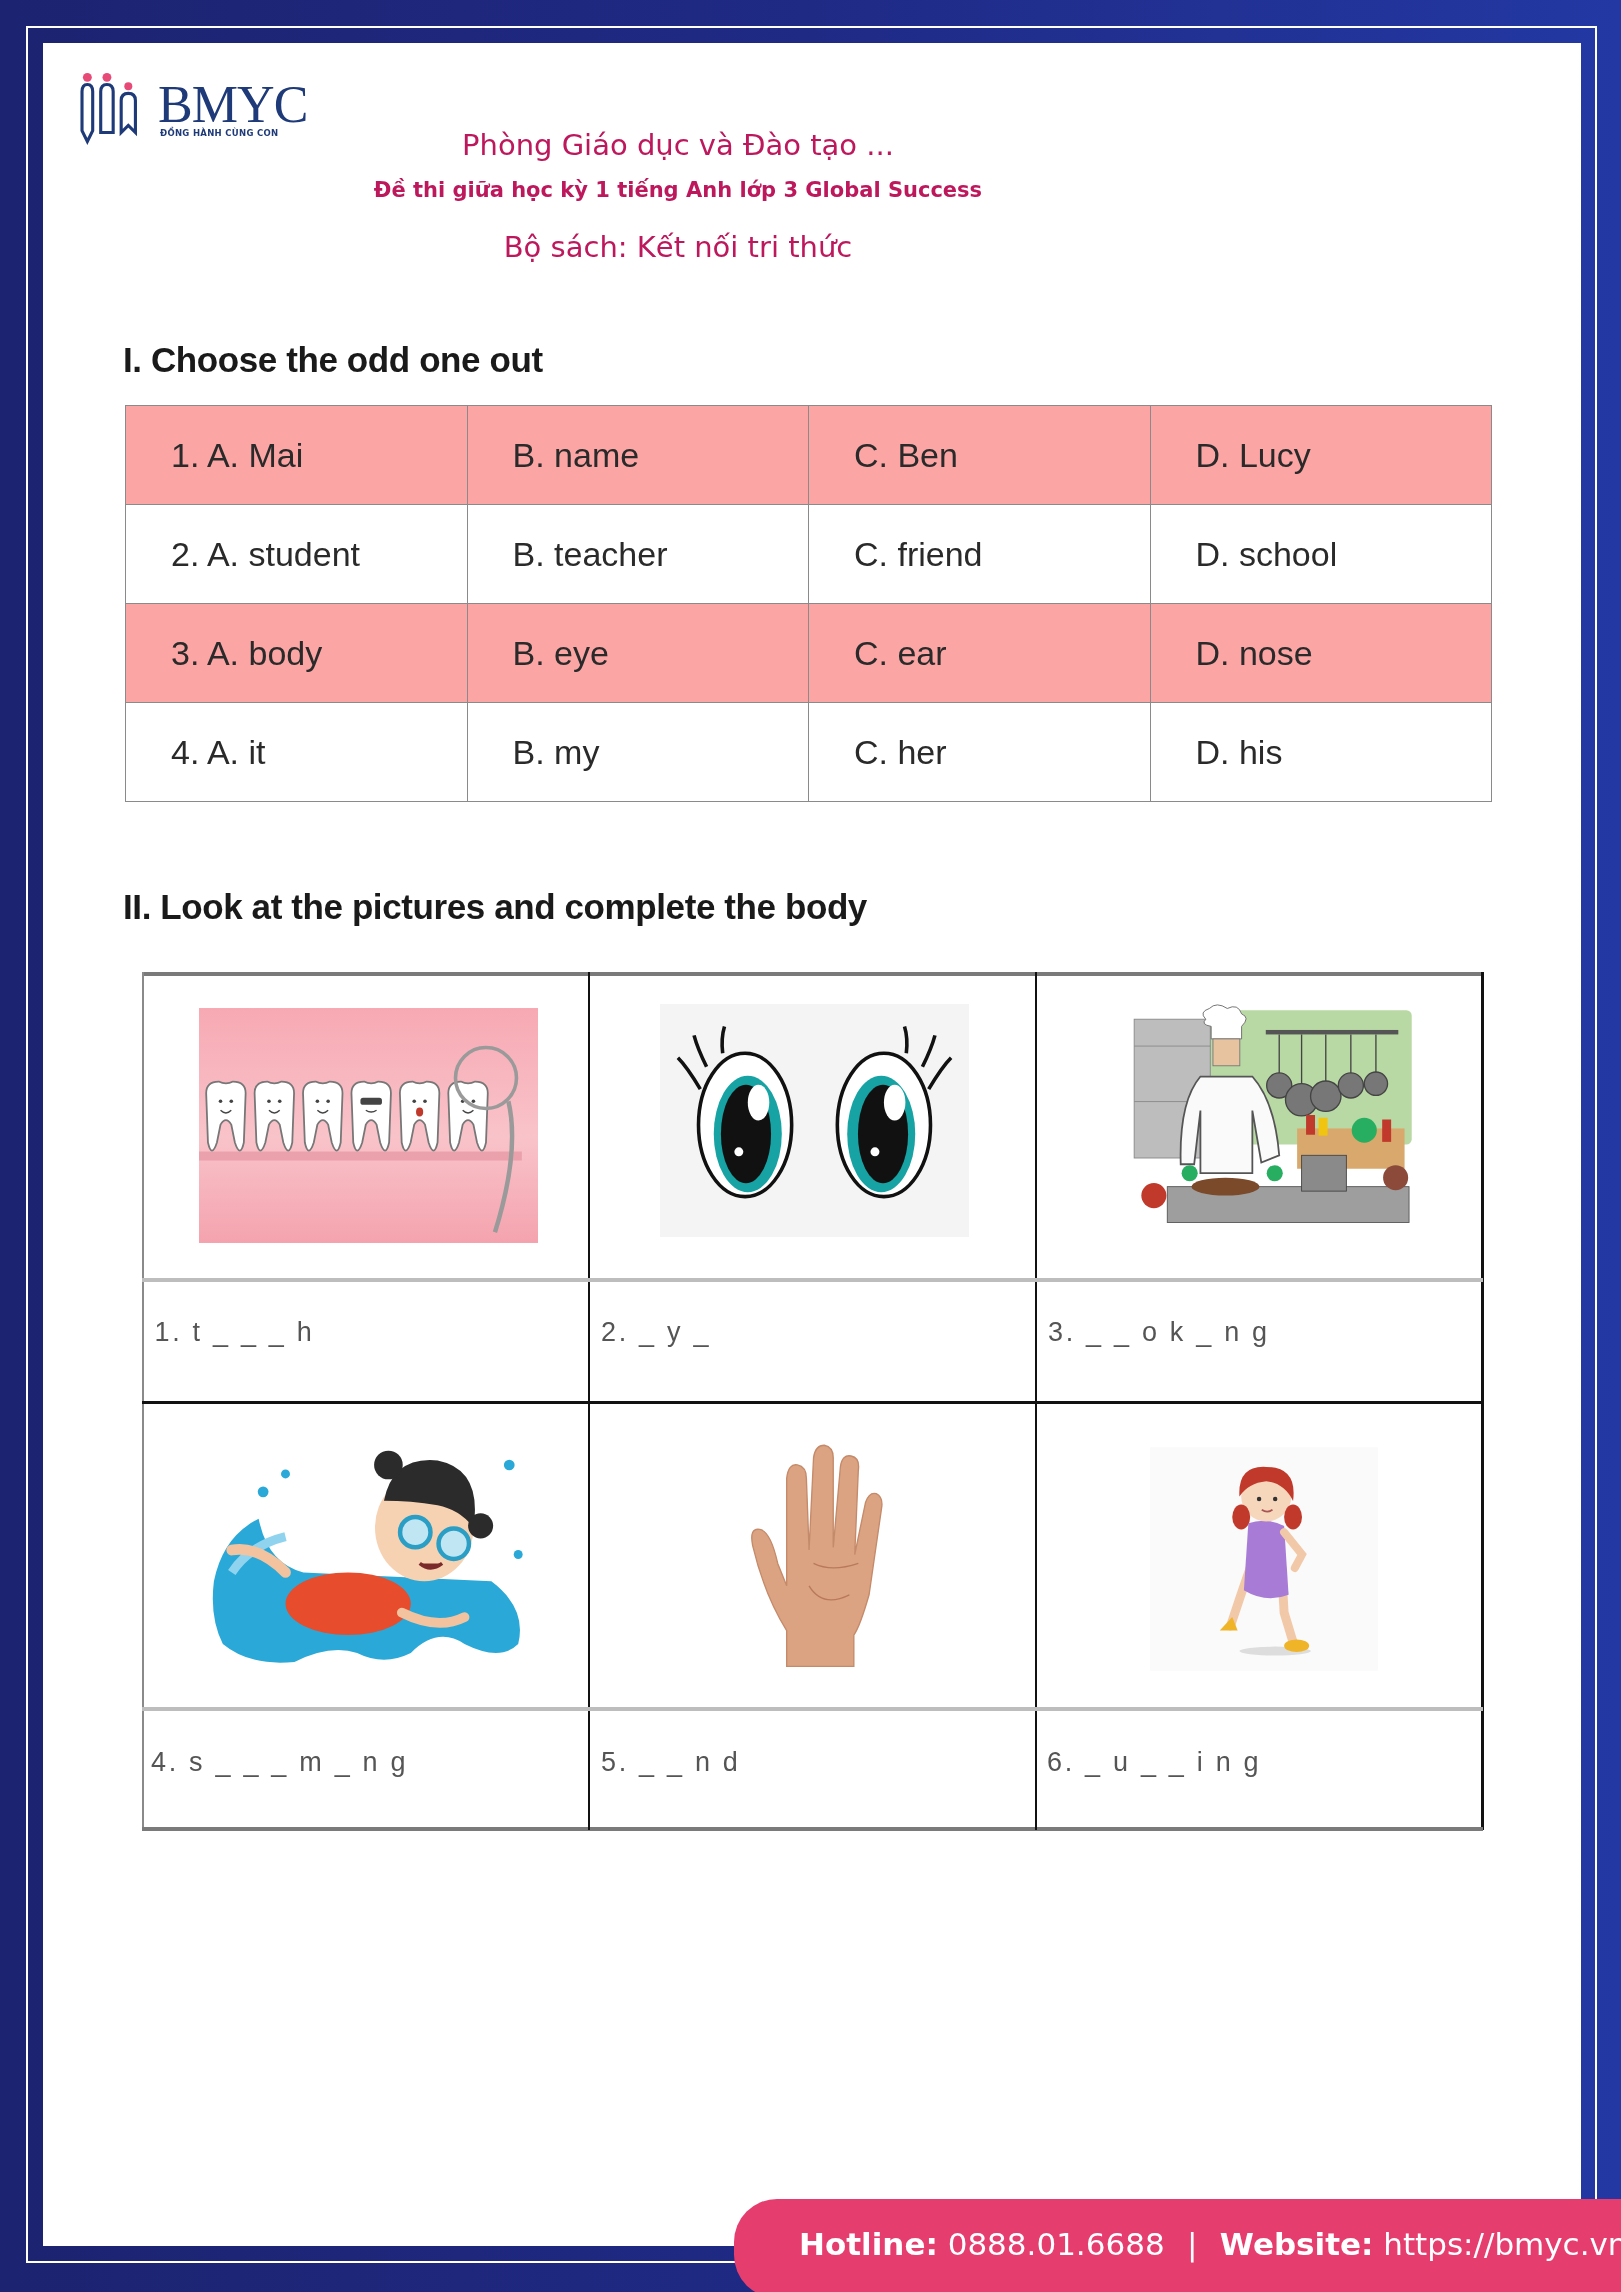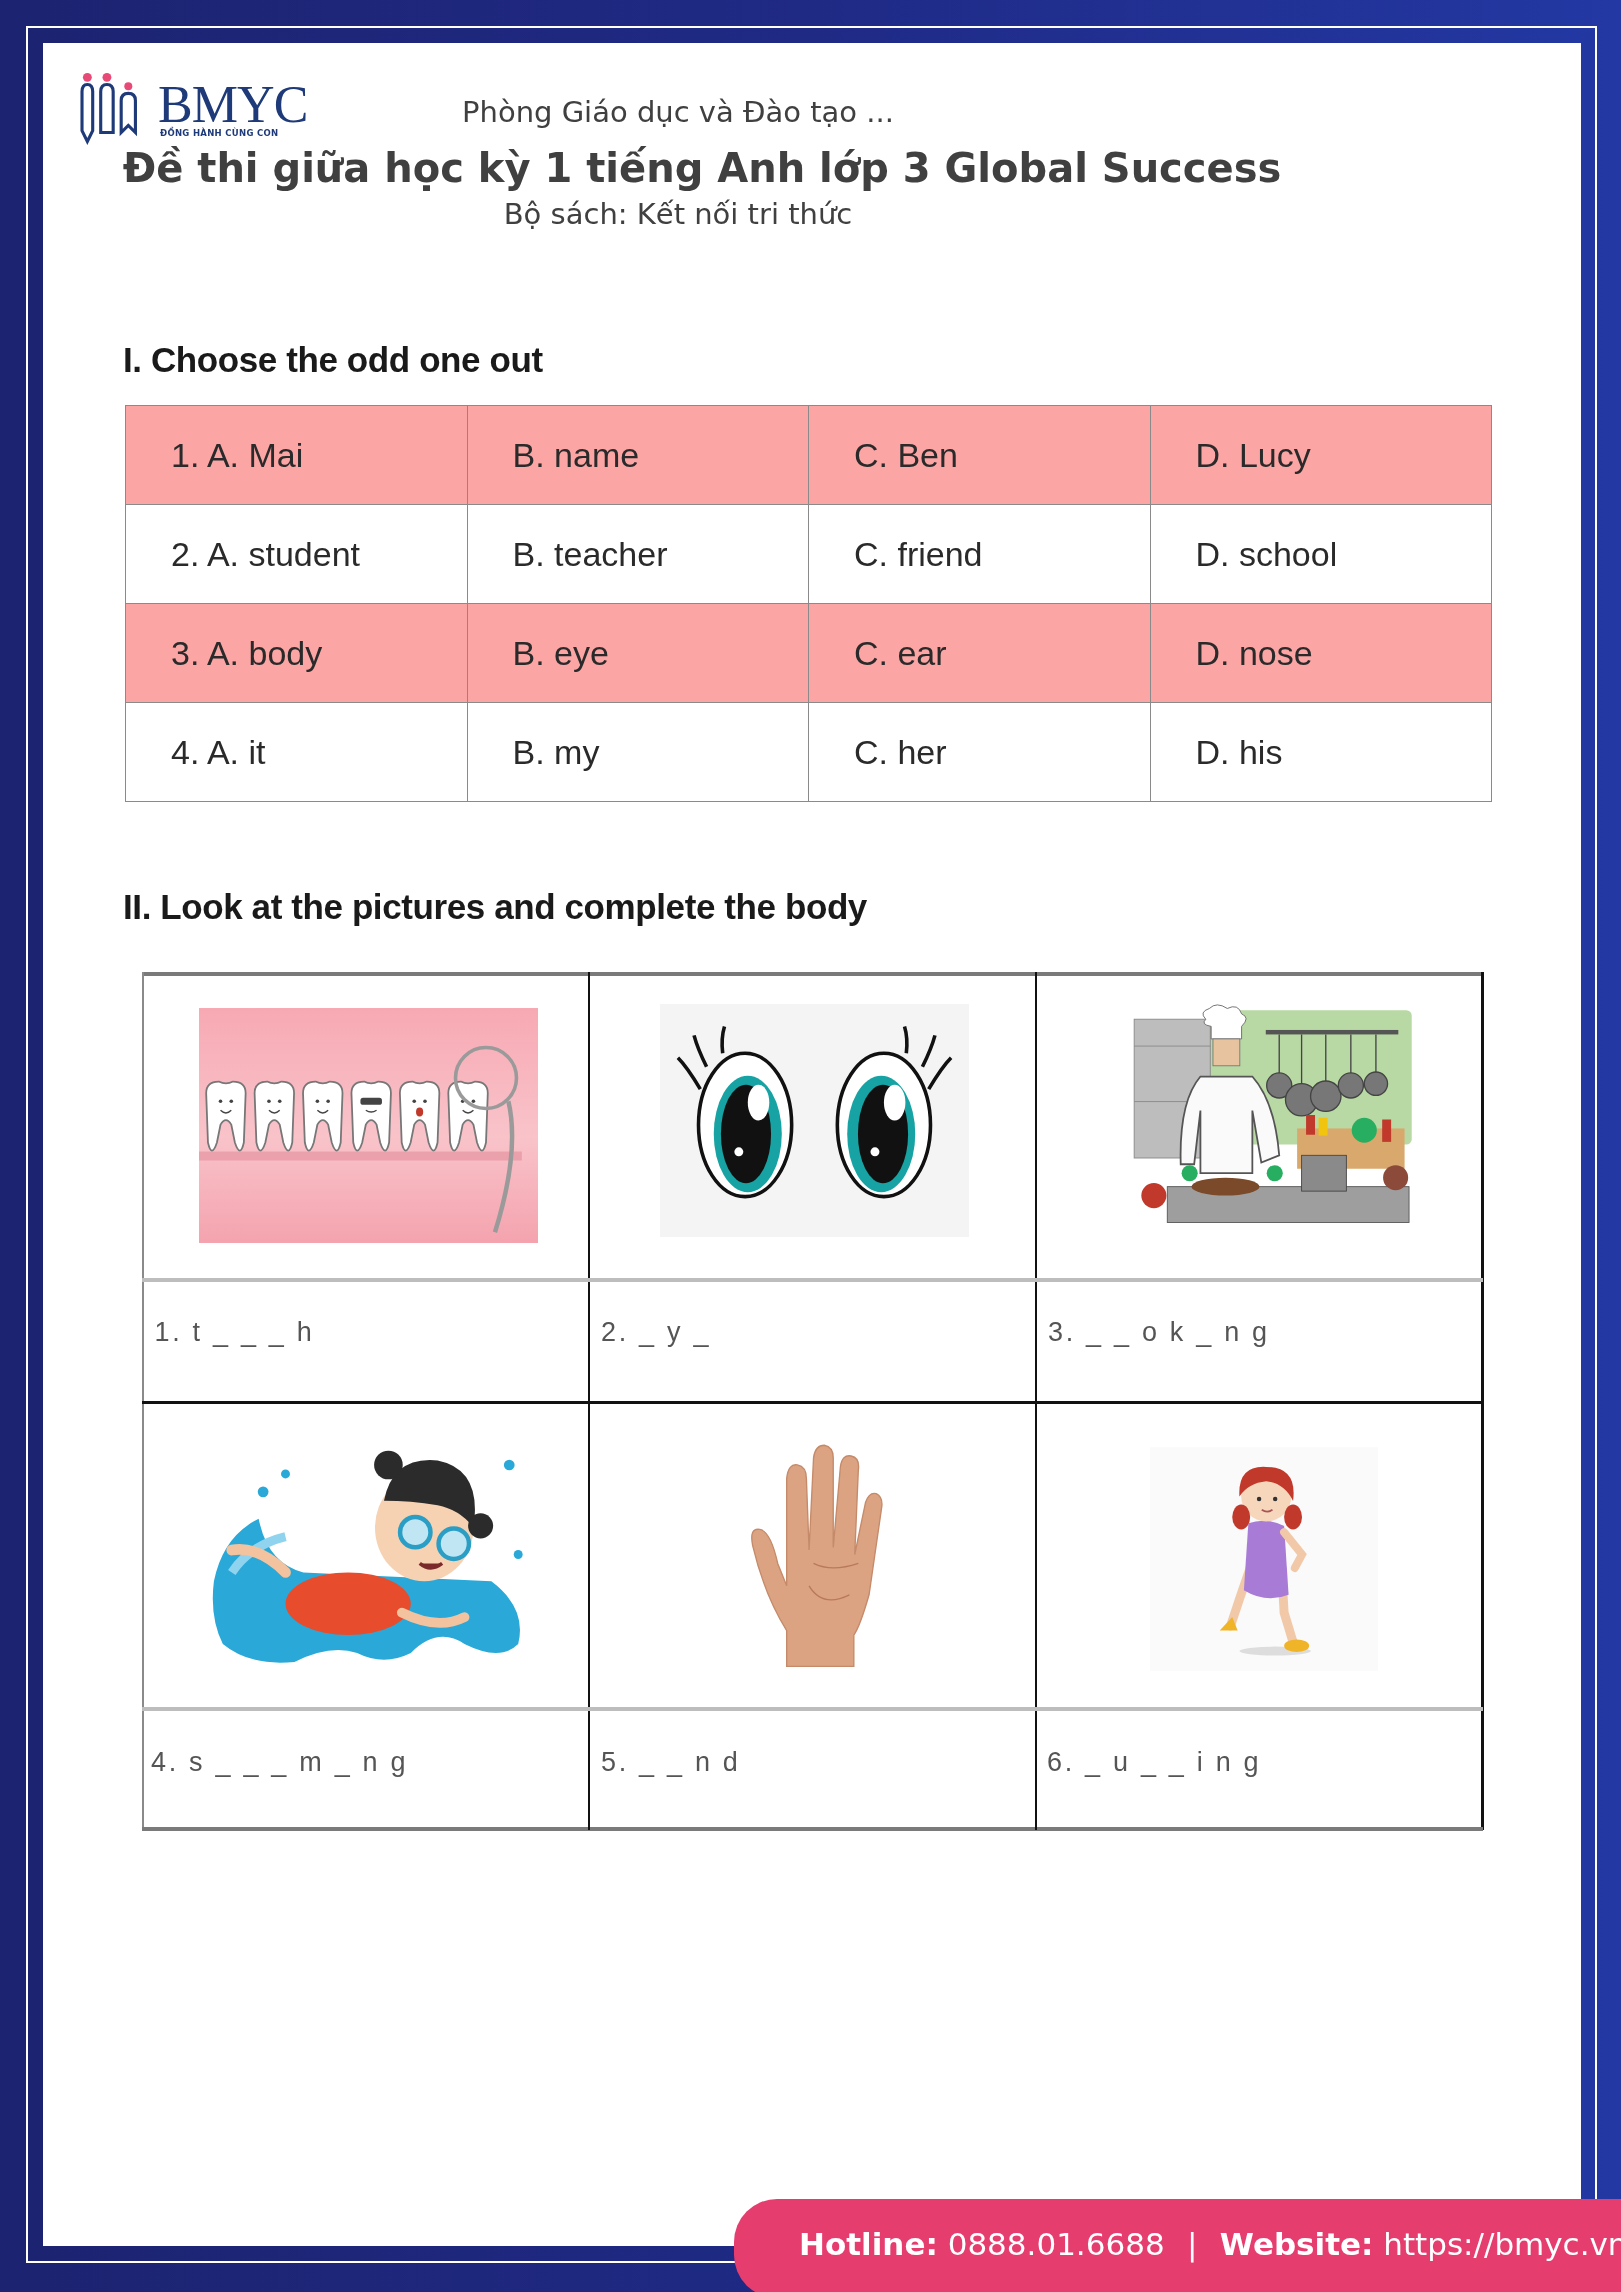--- a/index.html
+++ b/index.html
@@ -21,24 +21,24 @@
   .logo svg { position: absolute; left: 0; top: 0; }
   .logo-word {
     position: absolute; left: 79px; top: 7.2px; font-family: "Liberation Serif", serif;
     font-size: 52px; color: #1f3a78; letter-spacing: -0.9px; line-height: 1;
   }
   .logo-tag {
     position: absolute; left: 81px; top: 56px; font-family: "DejaVu Sans", sans-serif;
     font-size: 8.5px; color: #1f3a78; font-weight: bold; letter-spacing: 0.3px; white-space: nowrap;
   }
   
-  .hdr { position: absolute; left: 0; width: 1356px; text-align: center; color: #404040;
-    font-family: "DejaVu Sans", sans-serif; }
+  .hdr { position: absolute; left: 0; width: 1356px; text-align: center; color: #be185d;
+    font-family: "DejaVu Sans", sans-serif; margin-top: 33px; }
   .hdr1 { top: 95px; font-size: 29px; }
-  .hdr2 { top: 145px; font-size: 40px; font-weight: bold; padding-left: 24px; }
+  .hdr2 { top: 145px; font-size: 21px; font-weight: bold; }
   .hdr3 { top: 197px; font-size: 29px; }
   
   .sec-title { position: absolute; left: 123px; font-family: "Liberation Sans", sans-serif;
     font-weight: bold; font-size: 35px; color: #1a1a1a; letter-spacing: -0.4px; }
   .sec1 { top: 340px; text-align: right; }
   .sec2 { top: 887px; }
   
   .odd-table {
     position: absolute; left: 125px; top: 405px; width: 1367px;
     border-collapse: collapse; table-layout: fixed;

